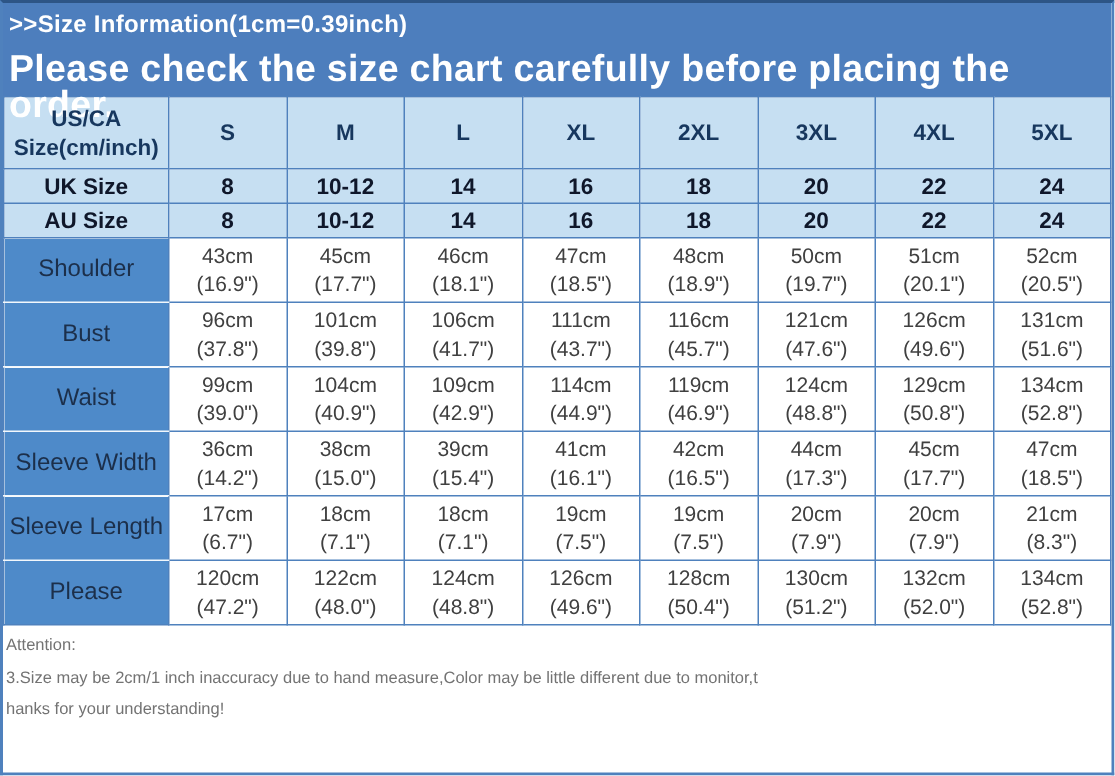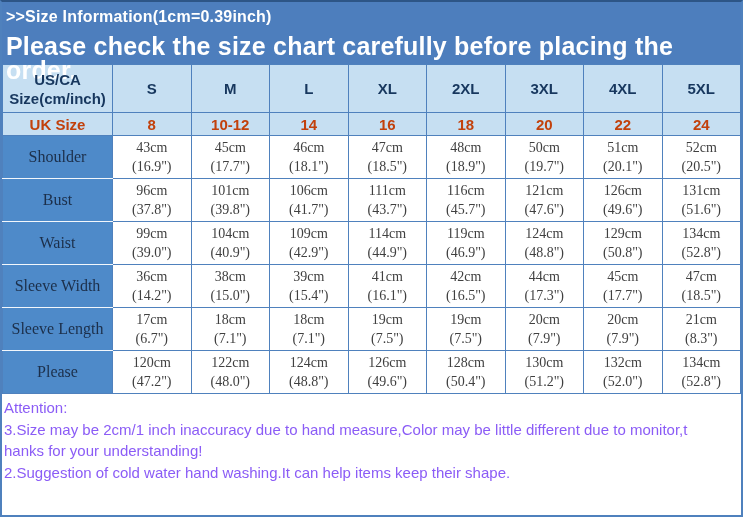--- a/index.html
+++ b/index.html
@@ -45,46 +45,46 @@
   .row-header th {
     background: #c6dff2;
     color: #17375e;
     font-weight: bold;
     font-size: 15px;
   }
   .corner { white-space: pre-line; line-height: 19px; }
   .row-size { height: 23px; }
   .row-size th, .row-size td {
     background: #c6dff2;
-    color: #c2410c;
+    color: #0f172a;
     font-weight: bold;
     font-size: 15px;
   }
-  .mrow { height: 43px; font-family: Liberation Serif, serif; }
+  .mrow { height: 43px; }
   .mrow th.mlabel {
     background: #4e8ac9;
     color: #1c2f4a;
     font-weight: normal;
     font-size: 16px;
     border-top-color: #f2f7fc;
     border-bottom-color: #f2f7fc;
   }
   .mrow.first th.mlabel { border-top-color: #4f81bd; }
   .mrow.last  th.mlabel { border-bottom-color: #4f81bd; }
   .mrow td {
     background: #ffffff;
     color: #404040;
     font-size: 14px;
     line-height: 19px;
   }
   
   .attention {
     padding: 3px 3px 0 2px;
-    color: #8b5cf6;
-    font-size: 15px;
+    color: #737373;
+    font-size: 11px;
     line-height: 21.5px;
   }
 </style>
 </head>
 <body>
 
 <div class="page">
 
   <header class="banner">
     <div class="banner-title">&gt;&gt;Size Information(1cm=0.39inch)</div>
@@ -122,20 +122,31 @@
         <td>8</td>
         <td>10-12</td>
         <td>14</td>
         <td>16</td>
         <td>18</td>
         <td>20</td>
         <td>22</td>
         <td>24</td>
       </tr>
 
+      <tr class="row-size">
+        <th>AU Size</th>
+        <td>8</td>
+        <td>10-12</td>
+        <td>14</td>
+        <td>16</td>
+        <td>18</td>
+        <td>20</td>
+        <td>22</td>
+        <td>24</td>
+      </tr>
 
       <tr class="mrow first">
         <th class="mlabel">Shoulder</th>
         <td>
             <div>43cm</div>
             <div>(16.9")</div>
           </td>
         <td>
             <div>45cm</div>
             <div>(17.7")</div>
@@ -345,16 +356,15 @@
             <div>(52.8")</div>
           </td>
       </tr>
     </tbody>
   </table>
 
   <section class="attention">
     <div>Attention:</div>
     <div>3.Size may be 2cm/1 inch inaccuracy due to hand measure,Color may be little different due to monitor,t</div>
     <div>hanks for your understanding!</div>
-    <div>2.Suggestion of cold water hand washing.It can help items keep their shape.</div>
   </section>
 
 </div>
 
 </body></html>

